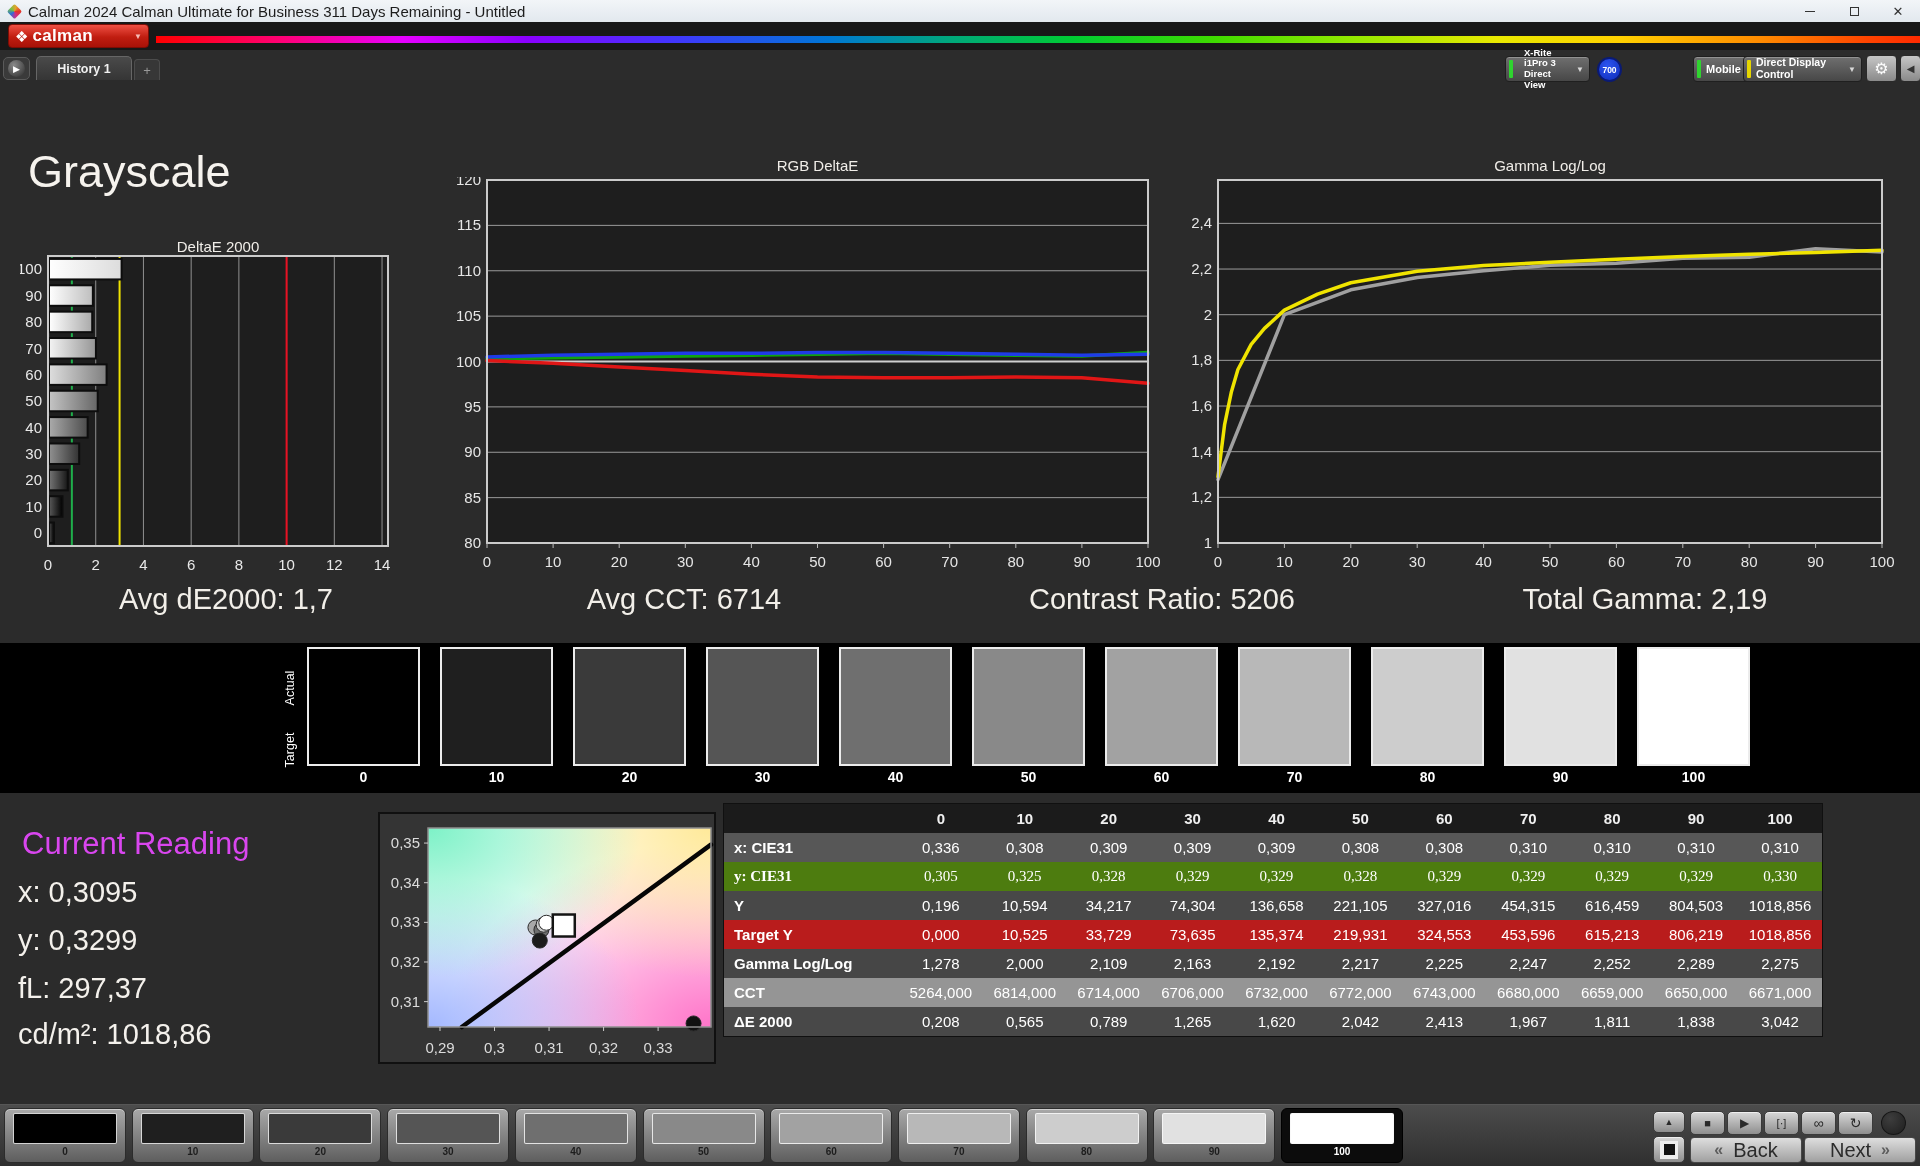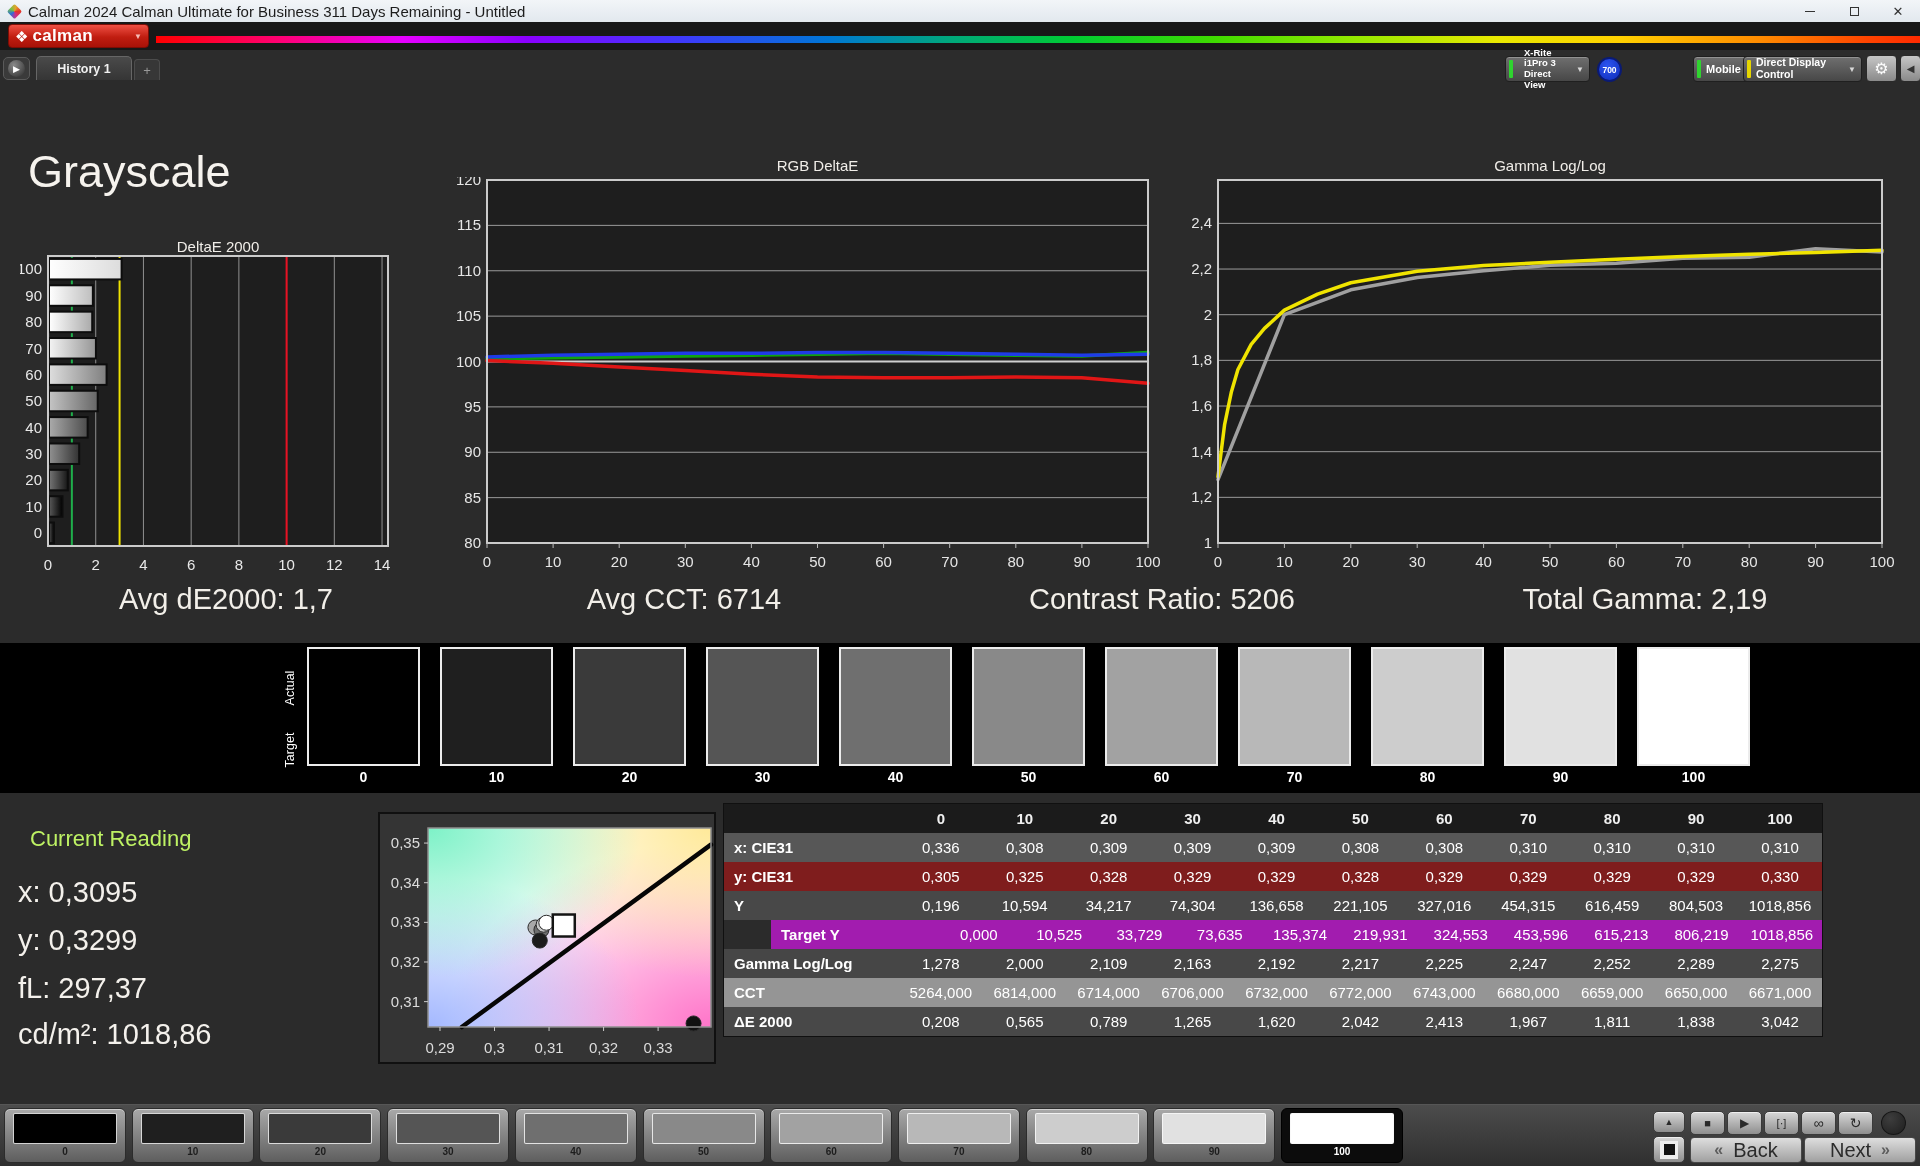--- a/index.html
+++ b/index.html
@@ -73,21 +73,21 @@
 
   
   .strip { position:absolute; left:0; top:643px; width:1920px; height:150px; background:#000; }
   .vlabel { position:absolute; width:62px; height:14px; color:#fff; font-size:12.5px; text-align:center;
             transform:rotate(-90deg); }
   .strip-swatch { position:absolute; top:4px; width:113px; height:119px; border:2px solid #ececec; }
   .strip-label { position:absolute; top:126px; width:113px; text-align:center; color:#fff;
                  font-size:14px; font-weight:bold; }
 
   
-  .cr-title { position:absolute; left:30px; top:826px; font-size:22px; color:#bef264; }
+  .cr-title { position:absolute; left:22px; top:826px; font-size:31px; color:#d946ef; }
   .cr-line  { position:absolute; left:18px; font-size:29px; color:#f4f1ec; }
 
   
   .cie-panel { position:absolute; left:378px; top:812px; width:338px; height:252px;
                background:#343434; border:2px solid #101010; }
   .cie-grad { position:absolute; left:48px; top:14px; width:283px; height:199px;
       background:
         radial-gradient(130% 130% at 0% 0%,   rgba(118,241,196,.95) 0%, rgba(118,241,196,0) 58%),
         radial-gradient(130% 130% at 100% 0%, rgba(255,232,148,.95) 0%, rgba(255,232,148,0) 58%),
         radial-gradient(130% 130% at 0% 100%, rgba(156,178,255,.92) 0%, rgba(156,178,255,0) 58%),
@@ -469,21 +469,21 @@
         <div class="t-cell">0,309</div>
         <div class="t-cell">0,309</div>
         <div class="t-cell">0,309</div>
         <div class="t-cell">0,308</div>
         <div class="t-cell">0,308</div>
         <div class="t-cell">0,310</div>
         <div class="t-cell">0,310</div>
         <div class="t-cell">0,310</div>
         <div class="t-cell">0,310</div>
       </div>
-      <div class="t-row" style="background: #7f1d1d;">
+      <div class="t-row" style="background: #4d7c0f; font-family: Liberation Serif, serif;">
         <div class="t-label">y: CIE31</div>
         <div class="t-cell">0,305</div>
         <div class="t-cell">0,325</div>
         <div class="t-cell">0,328</div>
         <div class="t-cell">0,329</div>
         <div class="t-cell">0,329</div>
         <div class="t-cell">0,328</div>
         <div class="t-cell">0,329</div>
         <div class="t-cell">0,329</div>
         <div class="t-cell">0,329</div>
@@ -497,21 +497,21 @@
         <div class="t-cell">34,217</div>
         <div class="t-cell">74,304</div>
         <div class="t-cell">136,658</div>
         <div class="t-cell">221,105</div>
         <div class="t-cell">327,016</div>
         <div class="t-cell">454,315</div>
         <div class="t-cell">616,459</div>
         <div class="t-cell">804,503</div>
         <div class="t-cell">1018,856</div>
       </div>
-      <div class="t-row" style="background: #a21caf; margin-left: 47px;">
+      <div class="t-row" style="background: #b91c1c;">
         <div class="t-label">Target Y</div>
         <div class="t-cell">0,000</div>
         <div class="t-cell">10,525</div>
         <div class="t-cell">33,729</div>
         <div class="t-cell">73,635</div>
         <div class="t-cell">135,374</div>
         <div class="t-cell">219,931</div>
         <div class="t-cell">324,553</div>
         <div class="t-cell">453,596</div>
         <div class="t-cell">615,213</div>

